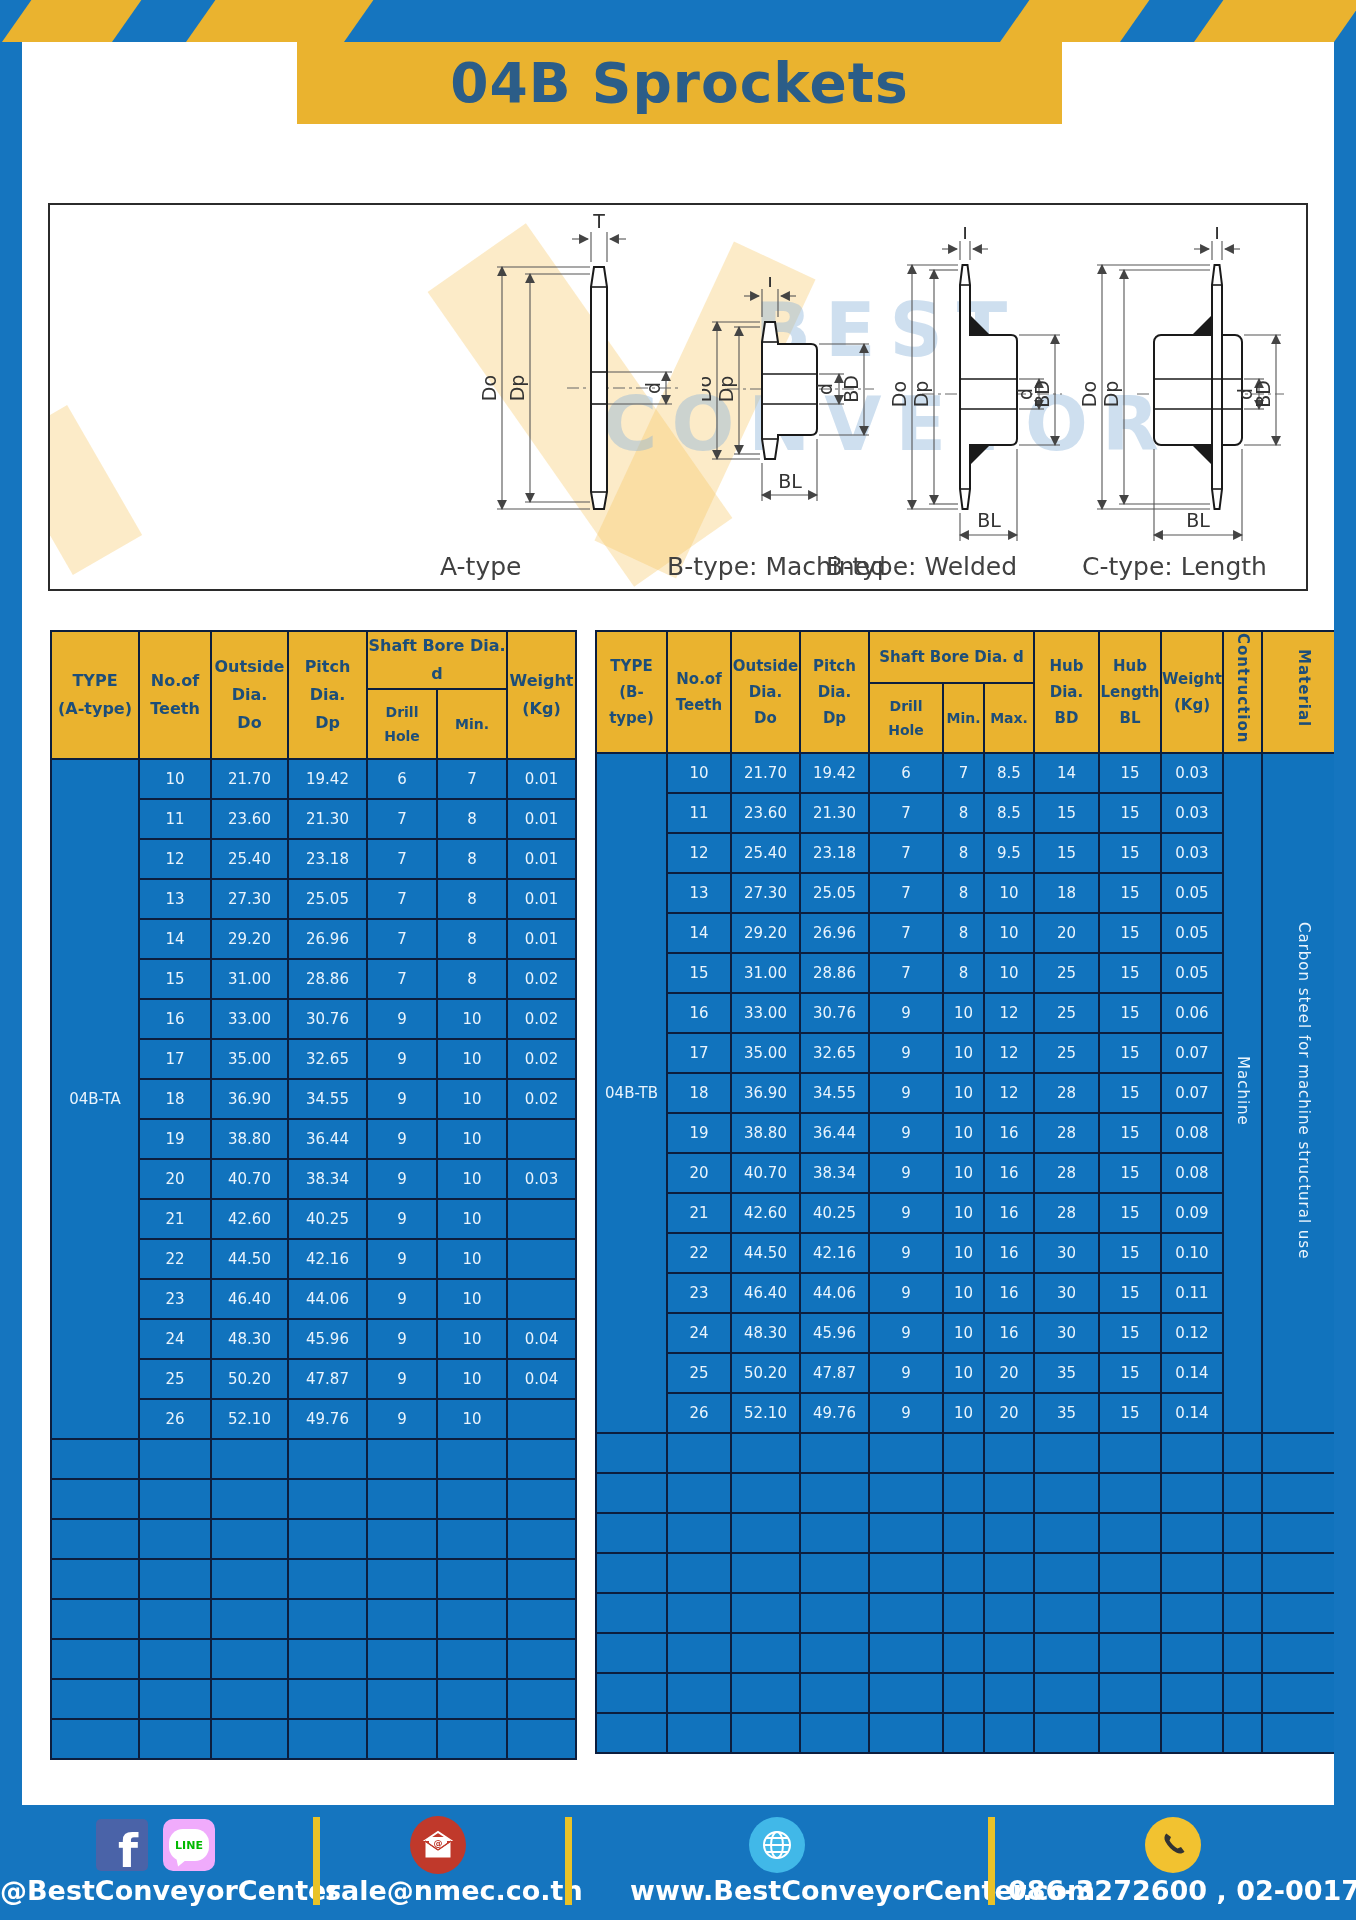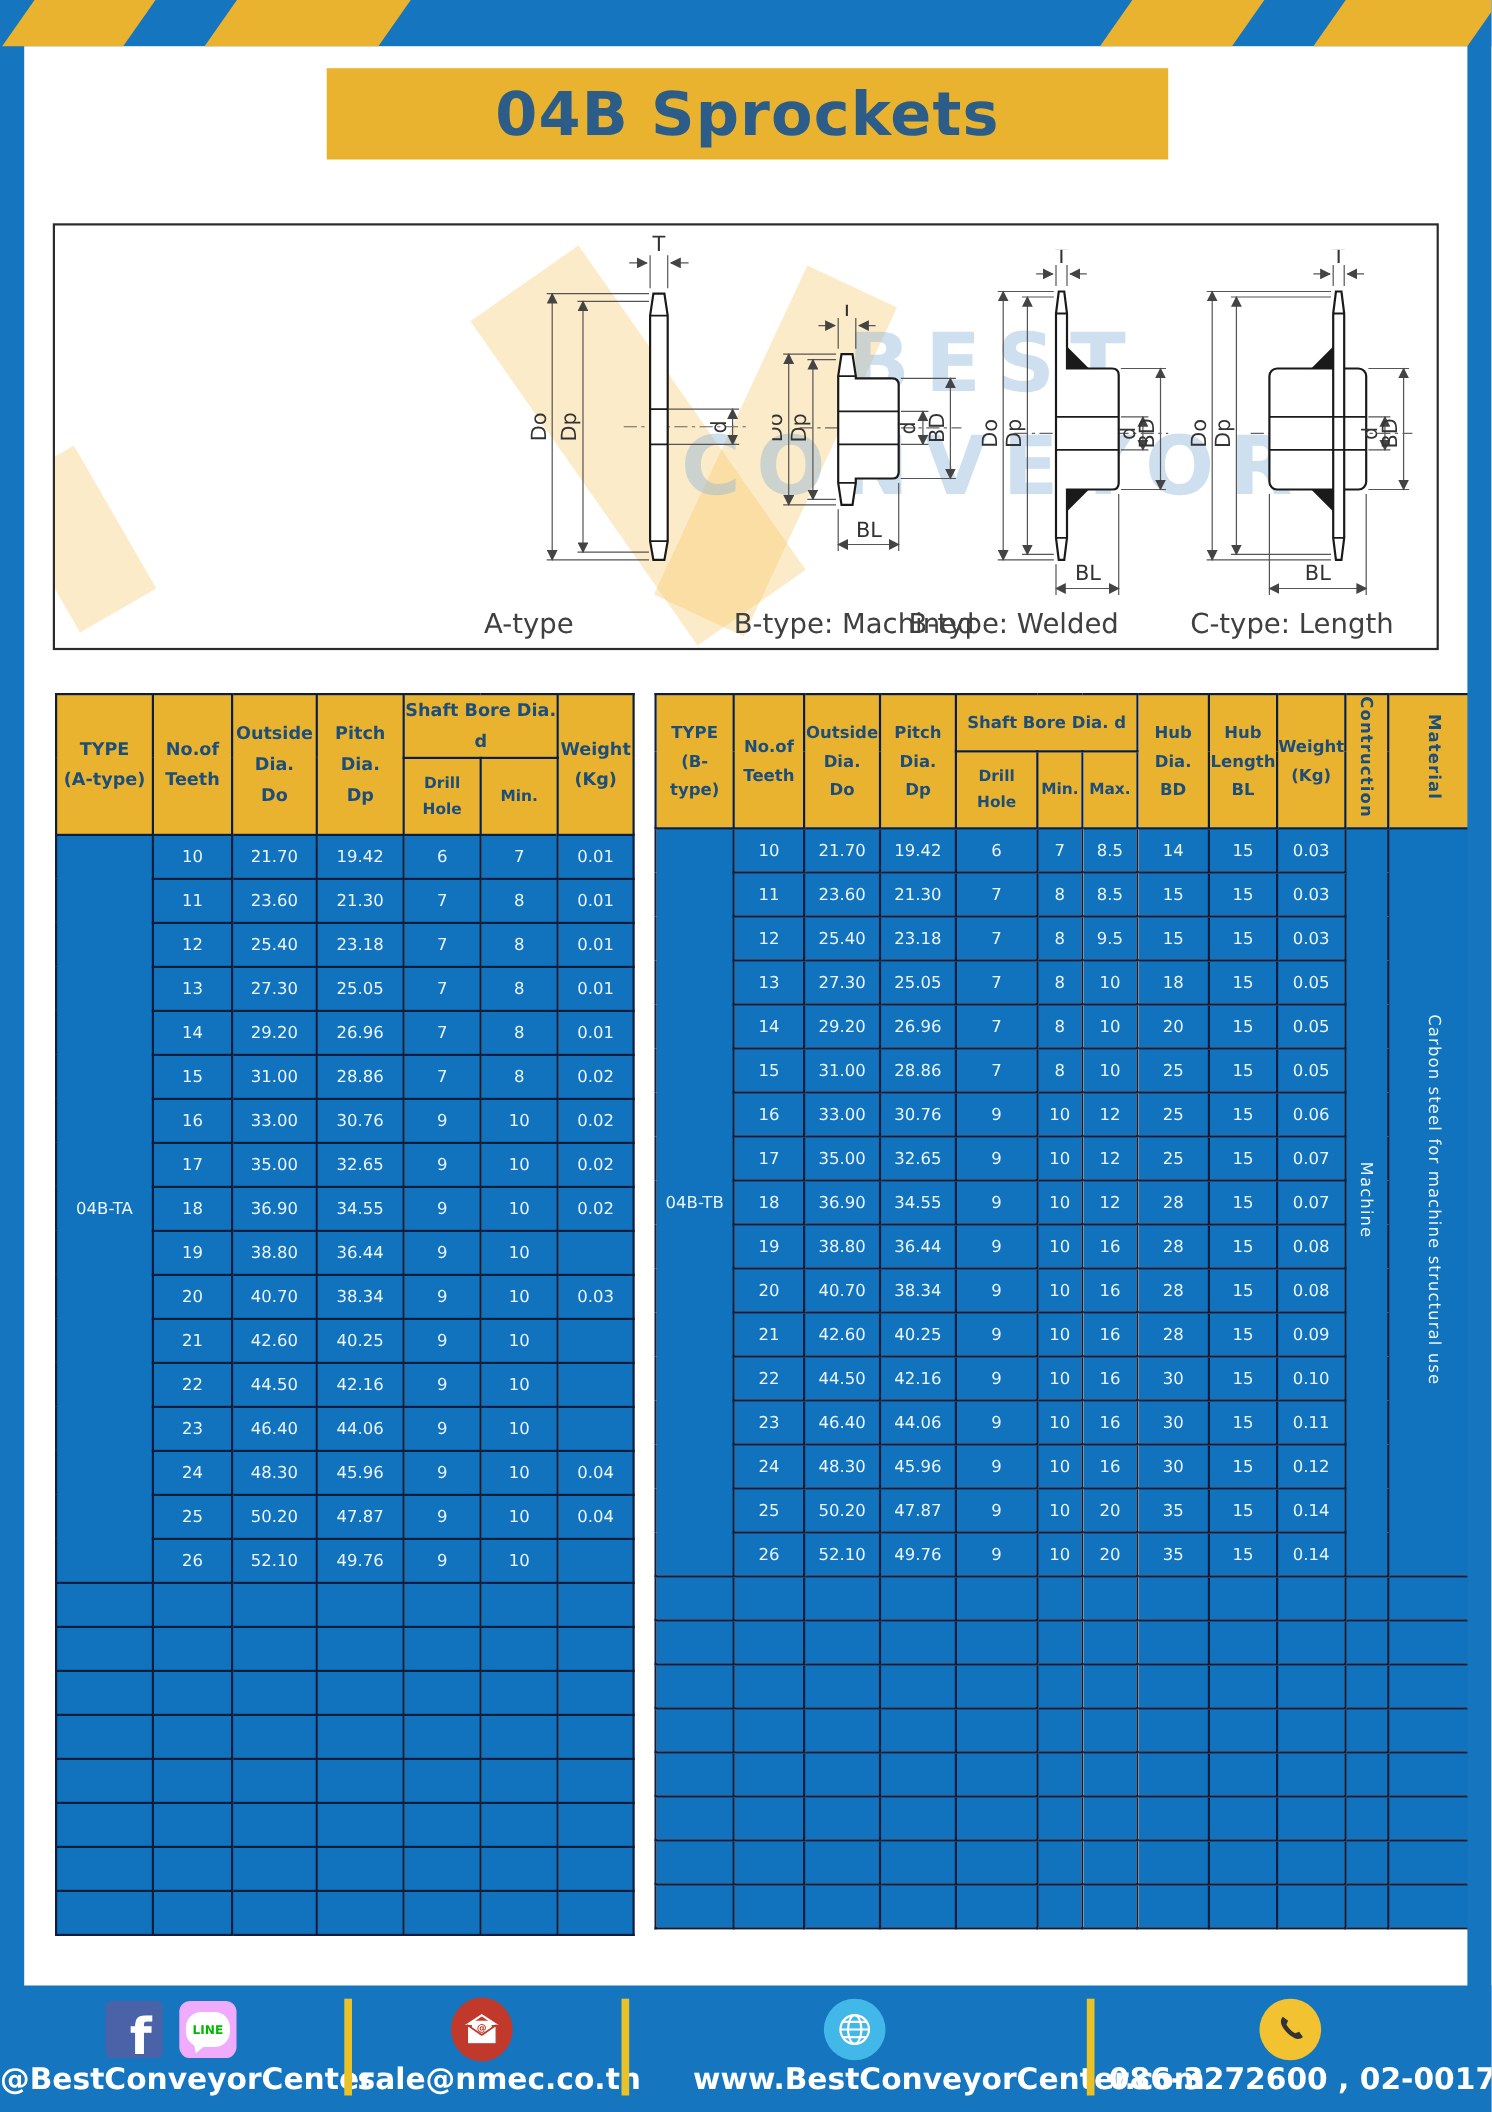--- a/index.html
+++ b/index.html
@@ -6,26 +6,26 @@
   html,body{width:1356px;height:1920px}
   body{position:relative;background:#fff;font-family:"DejaVu Sans","Liberation Sans",sans-serif;overflow:hidden}
 
   
   .topbar{position:absolute;left:0;top:0;width:1356px;height:42px;background:#1575bf;overflow:hidden;z-index:5}
   .stripe{position:absolute;top:-4px;height:52px;background:#eab32f;transform:skewX(-35deg)}
   .frame-left{position:absolute;left:0;top:0;width:22px;height:1920px;background:#1575bf;z-index:4}
   .frame-right{position:absolute;right:0;top:0;width:22px;height:1920px;background:#1575bf;z-index:4}
 
   
-  .title-box{position:absolute;left:297px;top:62px;width:765px;height:83px;background:#eab32f;display:flex;align-items:center;justify-content:center;z-index:3}
+  .title-box{position:absolute;left:297px;top:41px;width:765px;height:83px;background:#eab32f;display:flex;align-items:center;justify-content:center;z-index:3}
   .title-text{font-size:55px;font-weight:bold;color:#2b5d88;letter-spacing:1px}
 
   
   .diagram-box{position:absolute;left:48px;top:203px;width:1260px;height:388px;border:2px solid #2b2b2b;background:#fff;overflow:hidden;z-index:3}
-  .wm{position:absolute;left:484px;top:78px;width:740px;text-align:center;font-weight:bold;font-size:74px;line-height:94px;letter-spacing:14px;color:rgba(138,178,218,.42);z-index:0;white-space:nowrap}
+  .wm{position:absolute;left:468px;top:78px;width:740px;text-align:center;font-weight:bold;font-size:74px;line-height:94px;letter-spacing:14px;color:rgba(138,178,218,.42);z-index:0;white-space:nowrap}
   .wmy{position:absolute;background:rgba(246,197,93,.34);z-index:0}
   .wmy1{left:470px;top:20px;width:120px;height:360px;transform:rotate(-35deg)}
   .wmy2{left:610px;top:40px;width:90px;height:330px;transform:rotate(25deg)}
   .wmy3{left:-20px;top:210px;width:80px;height:150px;transform:rotate(-30deg)}
   .specs{position:absolute;left:28px;top:100px;z-index:2}
   .spec-line{font-size:25px;font-weight:bold;color:#19567f;line-height:33px;white-space:pre}
   .caption{position:absolute;top:347px;width:220px;text-align:left;font-size:25px;color:#404040;z-index:2}
   .cap-a{left:390px}.cap-bm{left:617px}.cap-bw{left:776px}.cap-cw{left:1032px}
   .dwg{position:absolute;z-index:1}
   .dwg line,.dwg path,.dwg polygon{fill:none;stroke:#4a4a4a;stroke-width:1.2}

